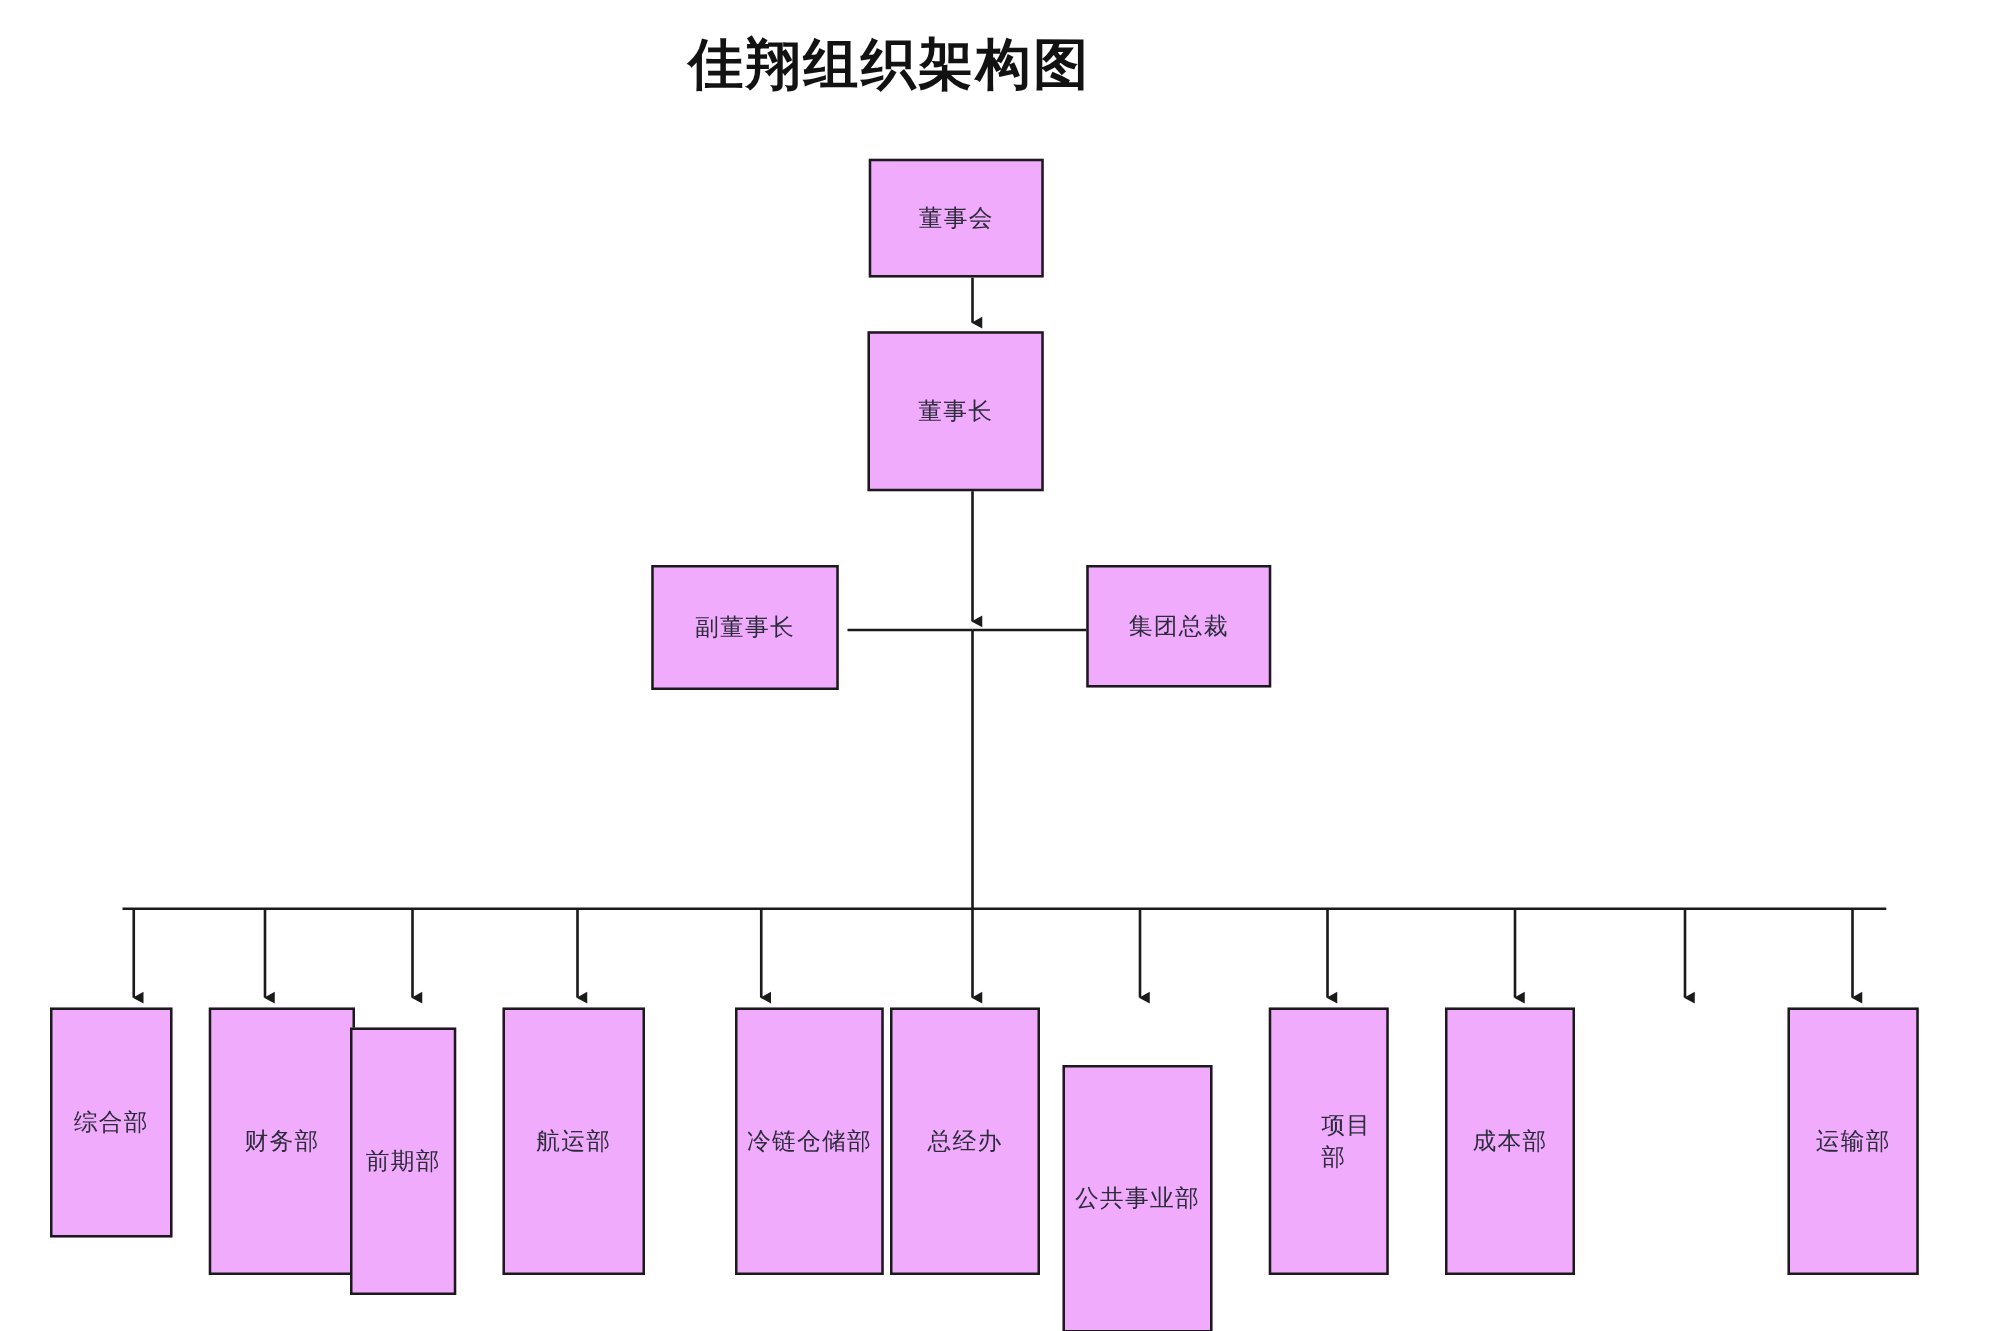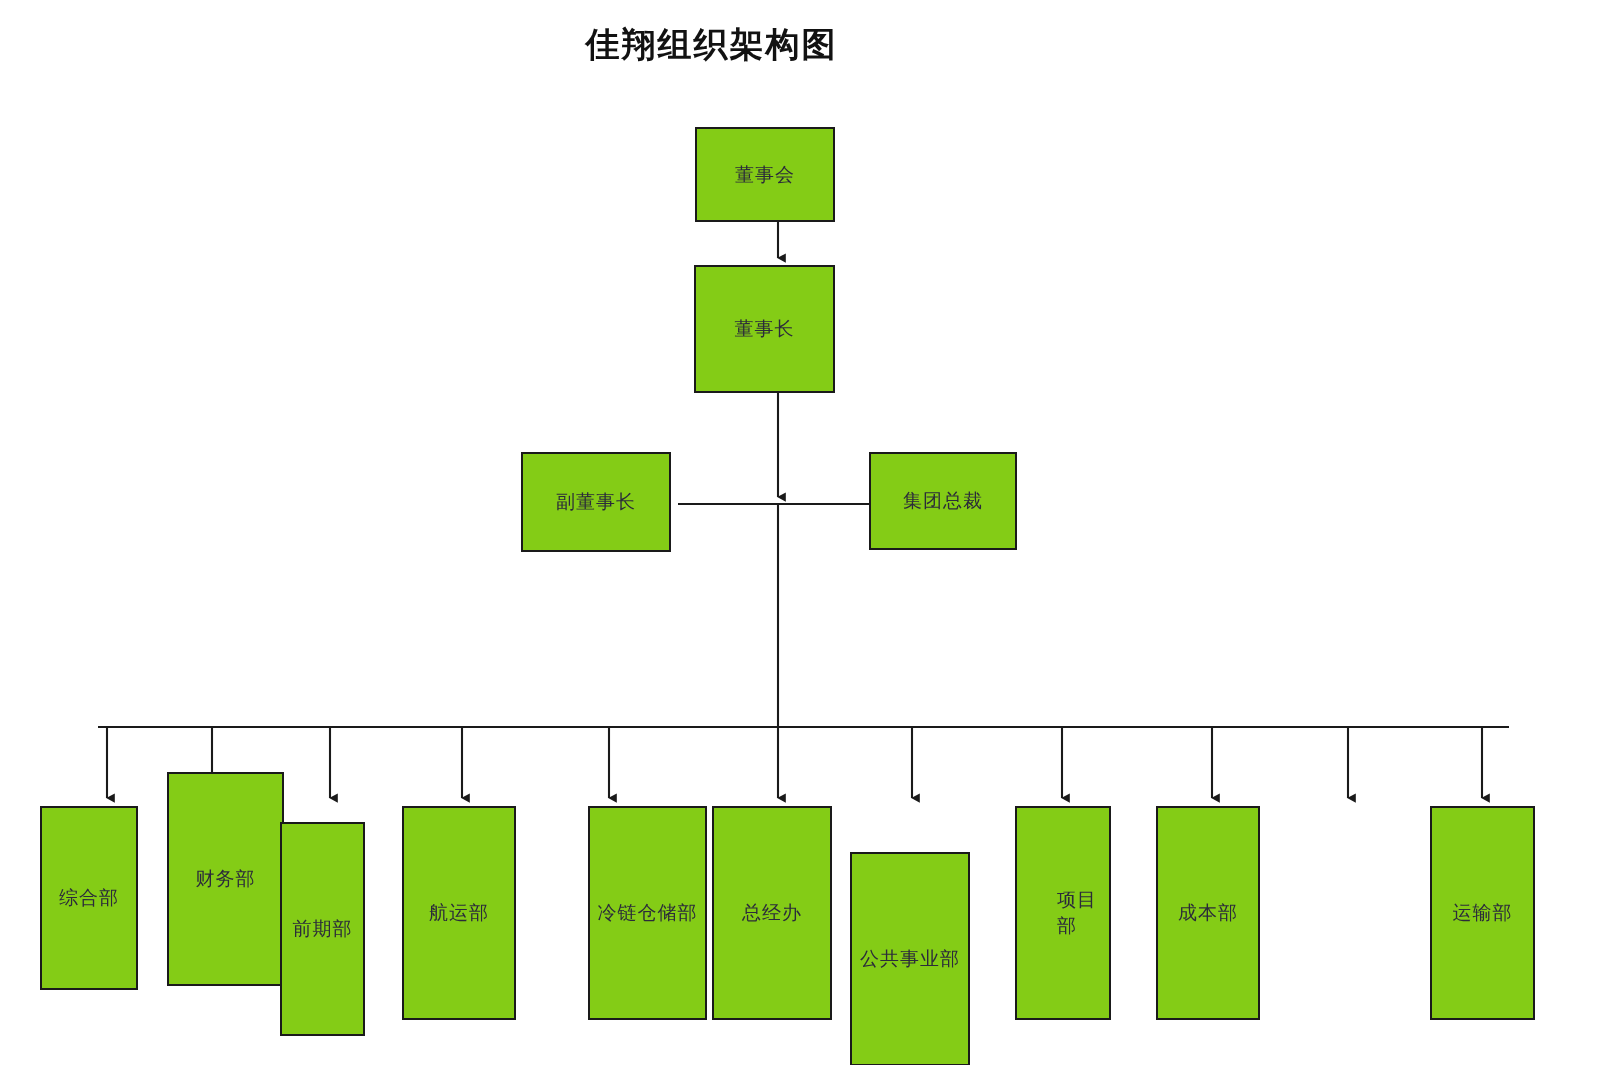--- a/index.html
+++ b/index.html
@@ -8,30 +8,30 @@
     background:#ffffff;
     font-family:"Liberation Serif","DejaVu Serif",serif;
     overflow:hidden;
     position:relative;
   }
   #chart-root{position:absolute;inset:0;width:1600px;height:1065px;}
   #title{
     position:absolute;
     left:0;top:22px;width:1423px;
     text-align:center;
-    font-size:34px;
+    font-size:44px;
     font-weight:bold;
     letter-spacing:2px;
     color:#121212;
     font-family:"Liberation Serif","DejaVu Serif",serif;
   }
   .node{
     position:absolute;
     box-sizing:border-box;
-    background:#84cc16;
+    background:#f0abfc;
     border:2.2px solid #1a1a1a;
     display:flex;
     align-items:center;
     justify-content:center;
     color:#2b2b3a;
     font-size:19px;
     letter-spacing:1px;
     font-family:Liberation Mono, monospace;
     z-index:3;
   }
@@ -86,21 +86,21 @@
   <div class="node" style="left:695px;top:127px;width:140px;height:95px;">董事会</div>
 
   <div class="node" style="left:694px;top:265px;width:141px;height:128px;">董事长</div>
 
   <div class="node" style="left:869px;top:452px;width:148px;height:98px;">集团总裁</div>
 
   <div class="node" style="left:521px;top:452px;width:150px;height:100px;">副董事长</div>
 
   <div class="node dept" style="left:40px;top:806px;width:98px;height:184px;">综合部</div>
 
-  <div class="node dept" style="left:167px;top:772px;width:117px;height:214px;">财务部</div>
+  <div class="node dept" style="left:167px;top:806px;width:117px;height:214px;">财务部</div>
 
   <div class="node dept" style="left:280px;top:822px;width:85px;height:214px;">前期部</div>
 
   <div class="node dept" style="left:402px;top:806px;width:114px;height:214px;">航运部</div>
 
   <div class="node dept" style="left:548px;top:806px;width:119px;height:214px;margin-left:40px;">冷链仓储部</div>
 
   <div class="node dept" style="left:712px;top:806px;width:120px;height:214px;">总经办</div>
 
   <div class="node dept" style="left:850px;top:806px;width:120px;height:214px;margin-top:46px;">公共事业部</div>

